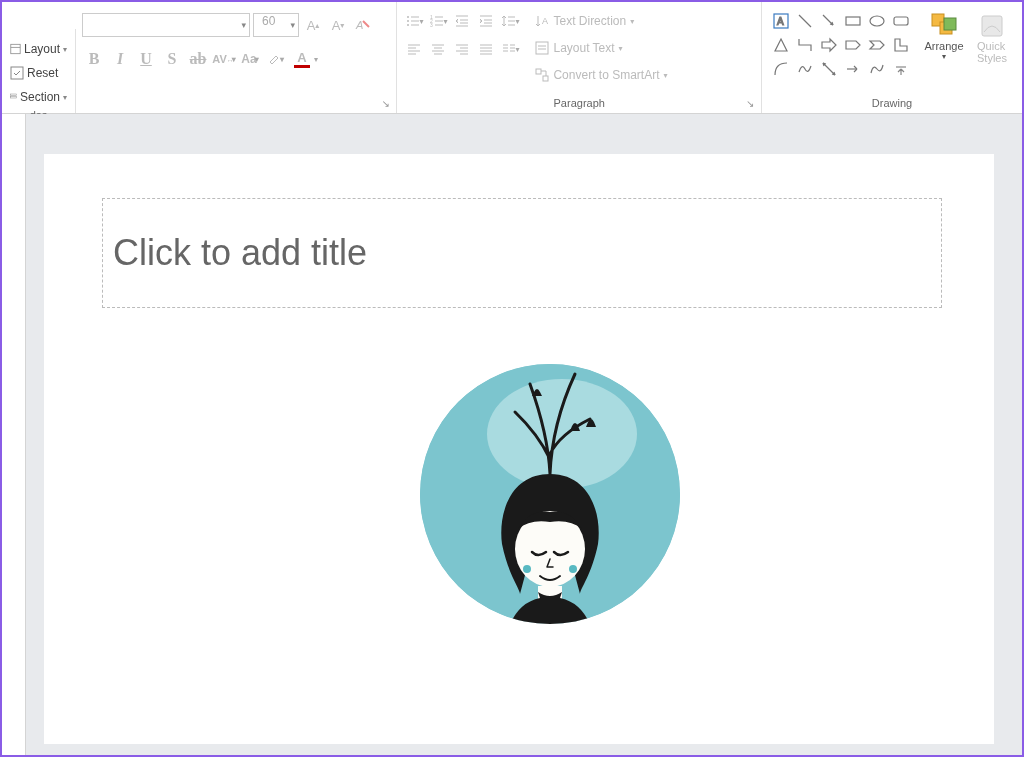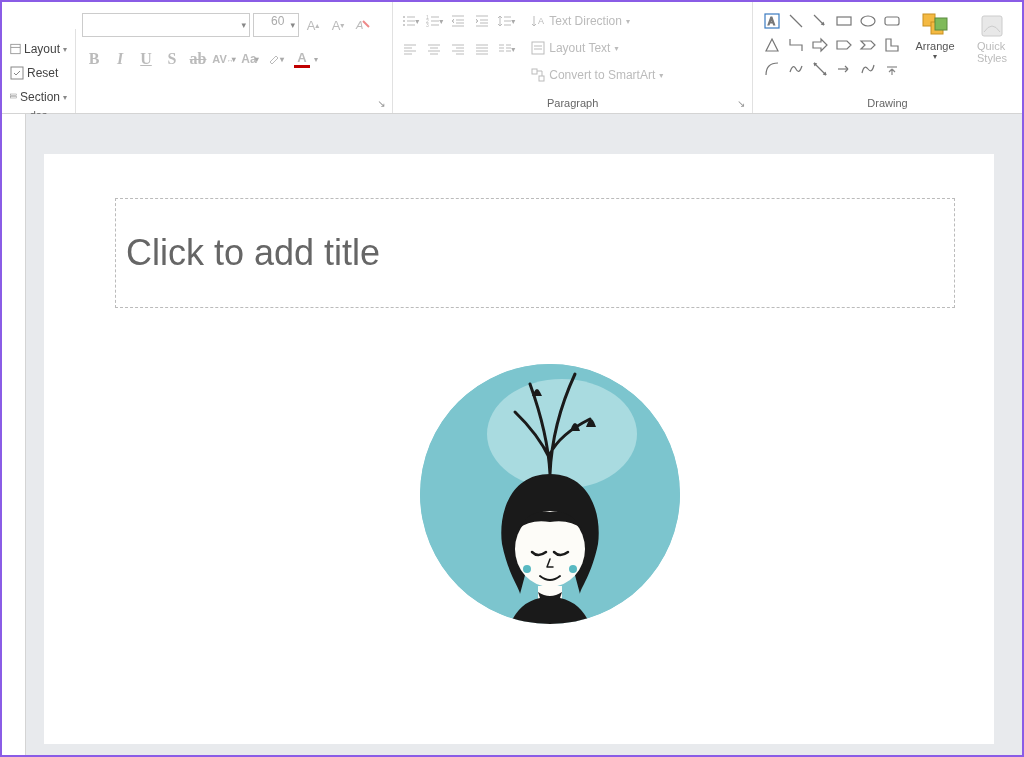--- a/index.html
+++ b/index.html
@@ -8,46 +8,46 @@
 .ribbon-group { border-right: 1px solid #e1e1e1; display: flex; flex-direction: column; justify-content: space-between; padding: 4px 6px 2px; position: relative; }
 .group-label { font-size: 11px; color: #666; text-align: center; height: 16px; line-height: 16px; }
 .group-body { flex: 1; display: flex; align-items: flex-start; gap: 6px; }
 .slides-group { width: 74px; margin-top: 27px; }
 .slides-buttons { display: flex; flex-direction: column; gap: 4px; padding-top: 6px; }
 .small-btn { font-size: 12px; color: #444; cursor: pointer; display: flex; align-items: center; gap: 3px; height: 20px; padding: 0 2px; }
 .small-btn svg { width: 14px; height: 14px; }
 .font-group { width: 328px; }
 .font-row1 { display: flex; align-items: center; gap: 3px; height: 30px; margin-top: 4px; }
 .font-combo { width: 168px; height: 24px; border: 1px solid #ccc; background: #fff; font-size: 12px; padding: 0 18px 0 4px; color: #aaa; position: relative; }
-.font-size-combo { width: 46px; height: 24px; border: 1px solid #ccc; background: #fff; font-size: 12px; padding: 0 14px 0 17px; color: #aaa; position: relative; }
+.font-size-combo { width: 46px; height: 24px; border: 1px solid #ccc; background: #fff; font-size: 12px; padding: 0 14px 0 8px; color: #aaa; position: relative; }
 .combo-arrow { position: absolute; right: 3px; top: 50%; transform: translateY(-50%); font-size: 9px; color: #888; }
 .icon-btn { width: 22px; height: 22px; display: inline-flex; align-items: center; justify-content: center; color: #888; font-size: 13px; cursor: pointer; }
 .icon-btn.disabled { color: #bbb; }
 .split-arrow { font-size: 8px; color: #aaa; margin-left: -2px; }
 .font-row2 { display: flex; align-items: center; gap: 2px; height: 30px; margin-top: 4px; }
 .font-row2 .icon-btn { width: 24px; font-size: 16px; font-family: Georgia, serif; font-weight: bold; }
 .paragraph-group { width: 372px; }
 .para-col { display: flex; flex-direction: column; gap: 6px; padding-top: 4px; }
 .para-row { display: flex; align-items: center; gap: 2px; }
 .para-right-col { display: flex; flex-direction: column; gap: 5px; padding-top: 4px; margin-left: 8px; }
 .para-right-item { font-size: 12px; color: #bbb; display: flex; align-items: center; gap: 4px; height: 22px; }
 .drawing-group { flex: 1; }
 .shapes-gallery { display: grid; grid-template-columns: repeat(6, 22px); grid-template-rows: 22px 22px 22px; gap: 2px; padding: 4px 2px; }
 .shape-cell { width: 22px; height: 22px; display: flex; align-items: center; justify-content: center; color: #888; }
 .shape-cell svg { width: 18px; height: 18px; stroke: #777; fill: none; stroke-width: 1.2; }
 .shape-cell.textbox svg rect { fill: none; }
-.drawing-btns { display: flex; gap: 9px; padding-top: 2px; }
+.drawing-btns { display: flex; gap: 0; padding-top: 2px; }
 .big-btn { width: 48px; display: flex; flex-direction: column; align-items: center; font-size: 11px; color: #555; cursor: pointer; padding: 4px 2px; }
 .big-btn.disabled { color: #bbb; }
 .big-btn svg { width: 28px; height: 28px; }
 .dialog-launcher { position: absolute; right: 3px; bottom: 3px; width: 12px; height: 12px; color: #999; font-size: 10px; cursor: pointer; }
 .canvas-area { background: #e8eaed; height: calc(757px - 114px); position: relative; padding-top: 40px; }
 .sidebar-edge { position: absolute; left: 0; top: 0; width: 24px; height: 100%; background: #fff; border-right: 1px solid #d4d4d4; }
 .slide { position: relative; width: 950px; height: 590px; background: #fff; margin-left: 42px; box-shadow: none; }
-.title-box { position: absolute; left: 71px; top: 44px; width: 840px; height: 110px; border: 1px dashed #bbb; display: flex; align-items: center; padding: 0 10px; }
+.title-box { position: absolute; left: 58px; top: 44px; width: 840px; height: 110px; border: 1px dashed #bbb; display: flex; align-items: center; padding: 0 10px; }
 .title-text { font-size: 36px; color: #666; font-weight: 400; }
 .illustration { position: absolute; left: 376px; top: 210px; width: 260px; height: 260px; border-radius: 50%; background: #7cc5ce; overflow: hidden; }
 .color-swatch { width: 16px; height: 3px; display: inline-block; vertical-align: bottom; }
 </style>
 </head>
 <body>
 
 <div class="ribbon">
 
   <div class="ribbon-group slides-group">

